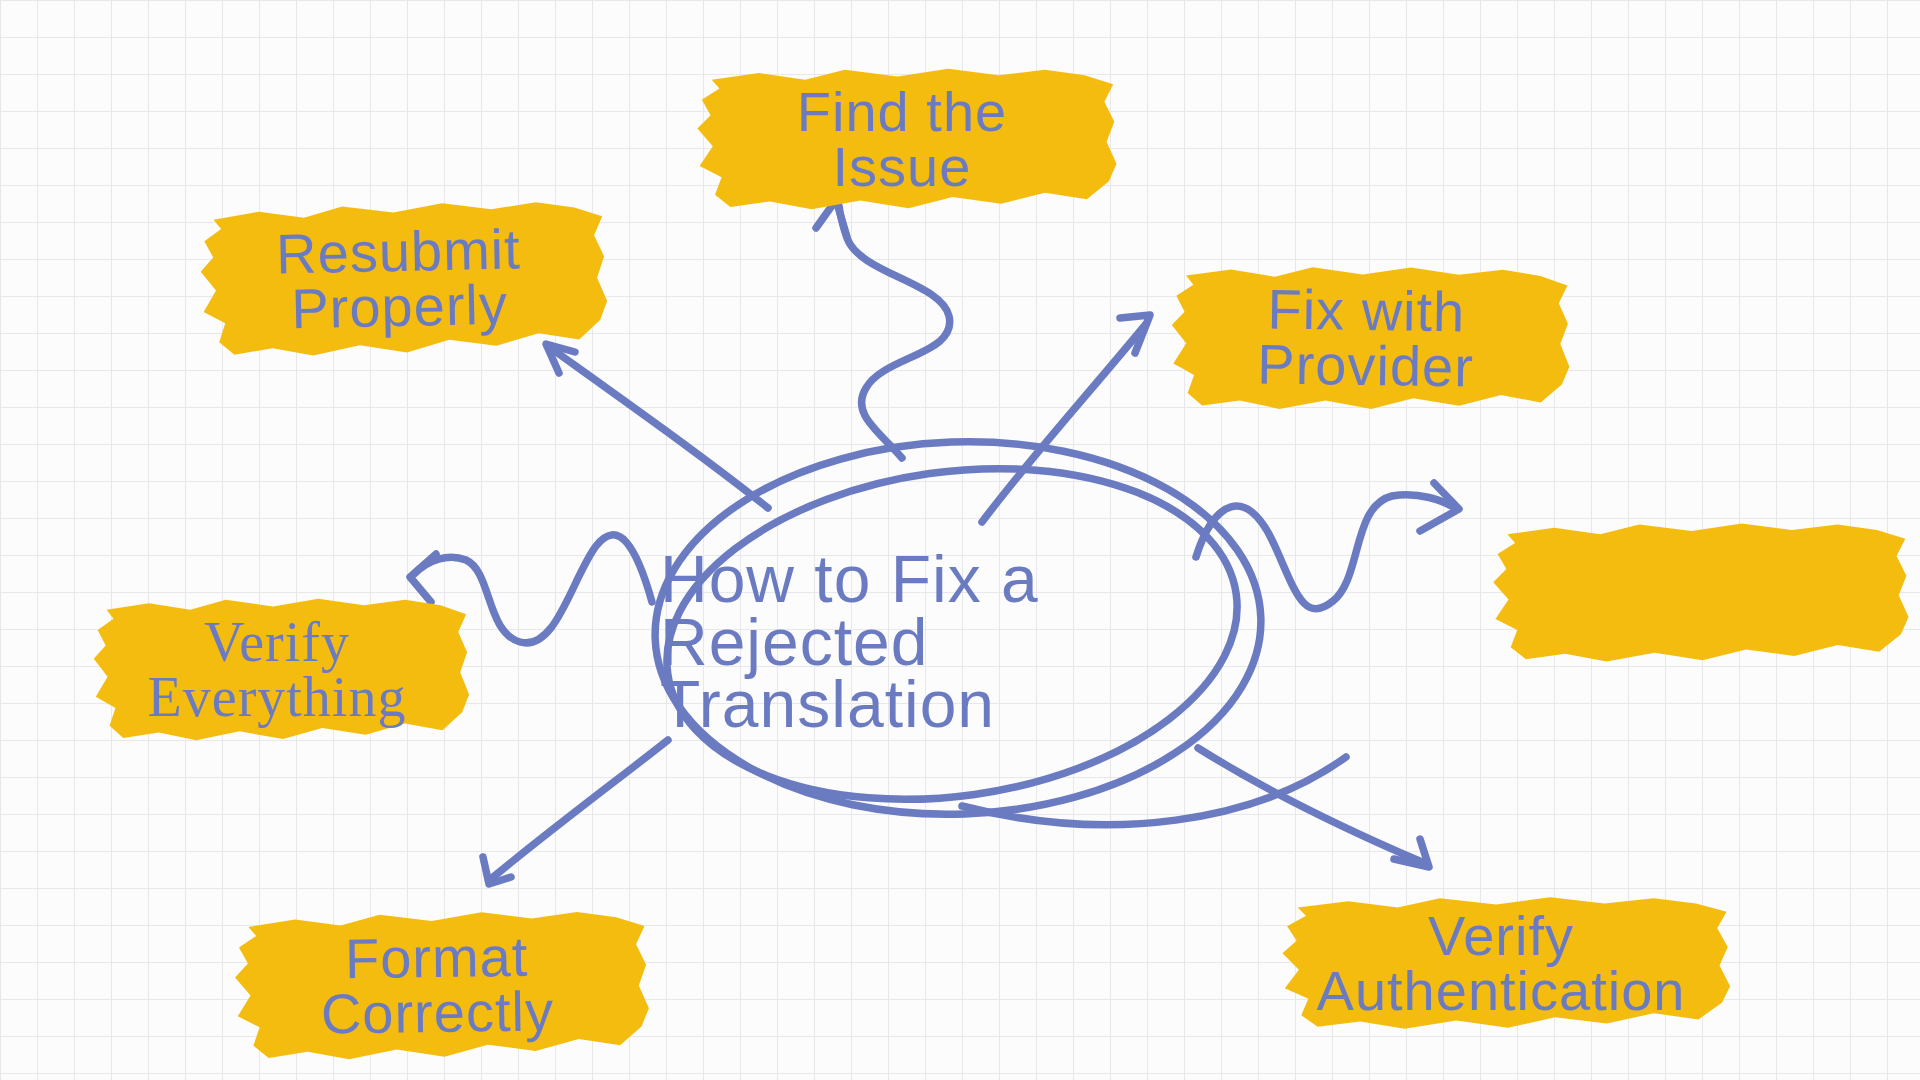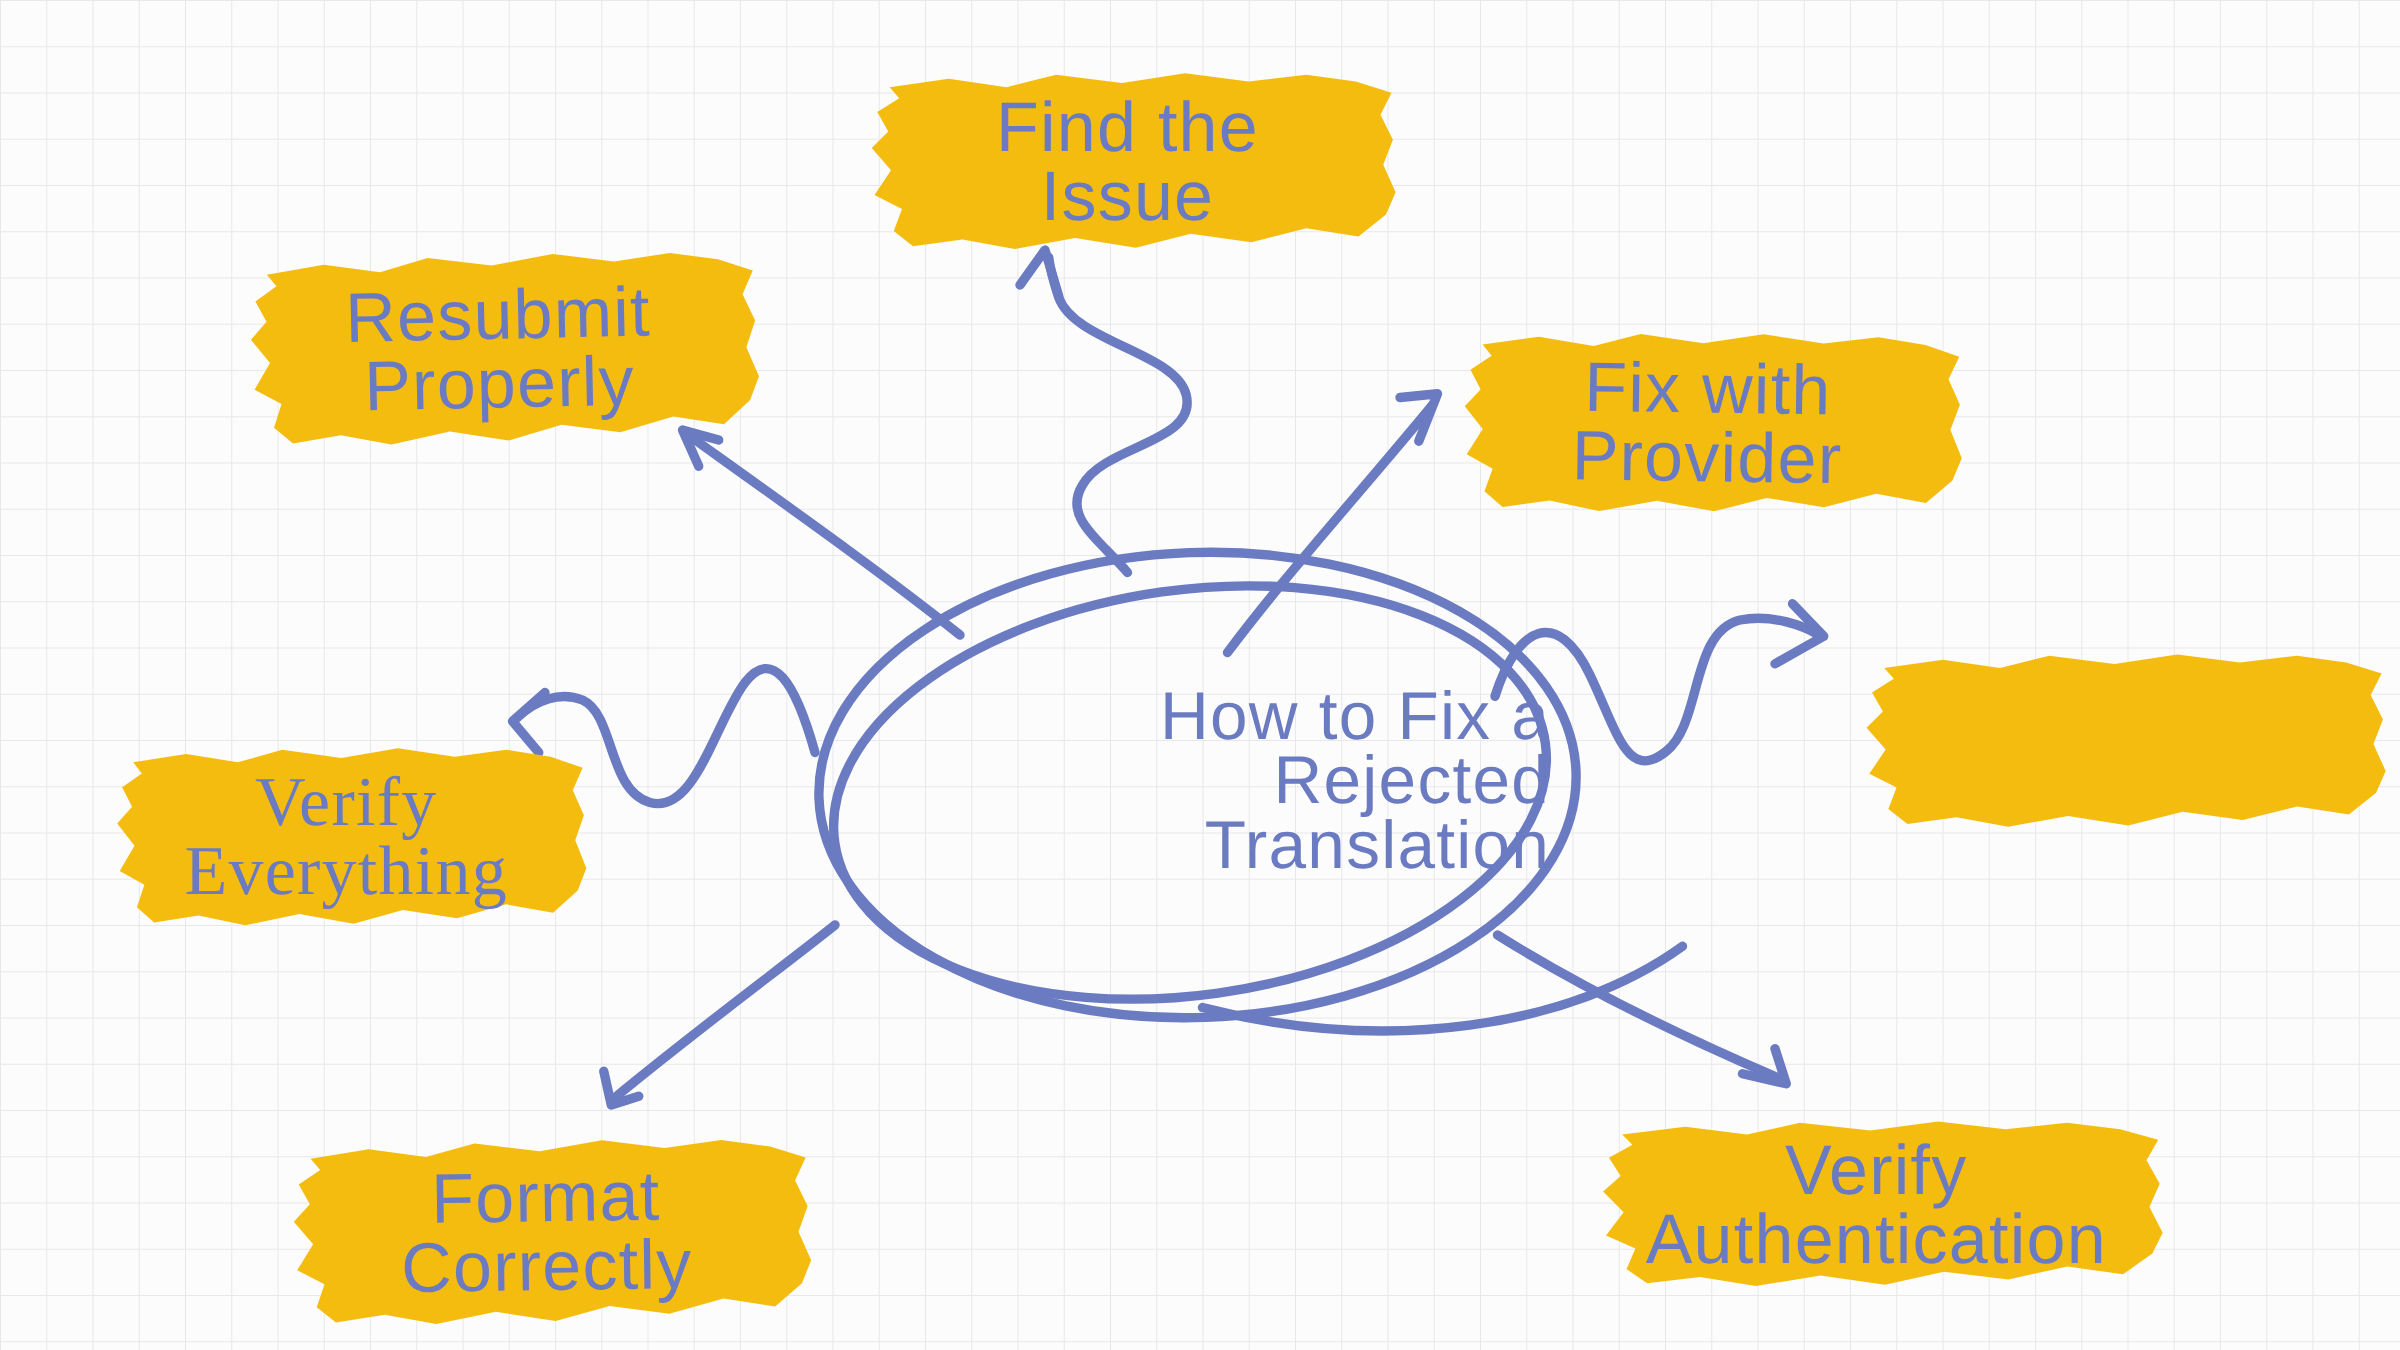--- a/index.html
+++ b/index.html
@@ -47,29 +47,29 @@
     white-space:pre-line;
     text-align:center;
     font-size:56px;
     line-height:0.98;
     letter-spacing:1px;
     color:var(--ink);
   }
   #center-label{
     position:absolute;
     left:660px;top:548px;width:580px;
-    text-align:right;
+    text-align:left;
     white-space:pre-line;
-    font-size:54px;
+    font-size:66px;
     line-height:0.95;
     letter-spacing:1px;
     color:var(--ink);
   }
   
-  #node-find-the-issue      {left:682px;top:52px;  width:440px;height:155px;}
+  #node-find-the-issue      {left:682px;top:62px;  width:440px;height:155px;}
   #node-resubmit-properly   {left:186px;top:197px; width:426px;height:165px; transform:rotate(-1.2deg);}
   #node-fix-with-provider   {left:1157px;top:260px;width:418px;height:158px; transform:rotate(0.8deg);}
   #node-redo-notarization   {left:1478px;top:517px;width:436px;height:152px;}
   #node-verify-everything   {left:80px; top:592px; width:394px;height:156px;font-family:Liberation Serif, serif;}
   #node-format-correctly    {left:220px;top:906px; width:434px;height:160px; transform:rotate(-0.8deg);}
   #node-check-authentication{left:1266px;top:891px;width:470px;height:145px;}
 </style>
 </head>
 <body>
 

